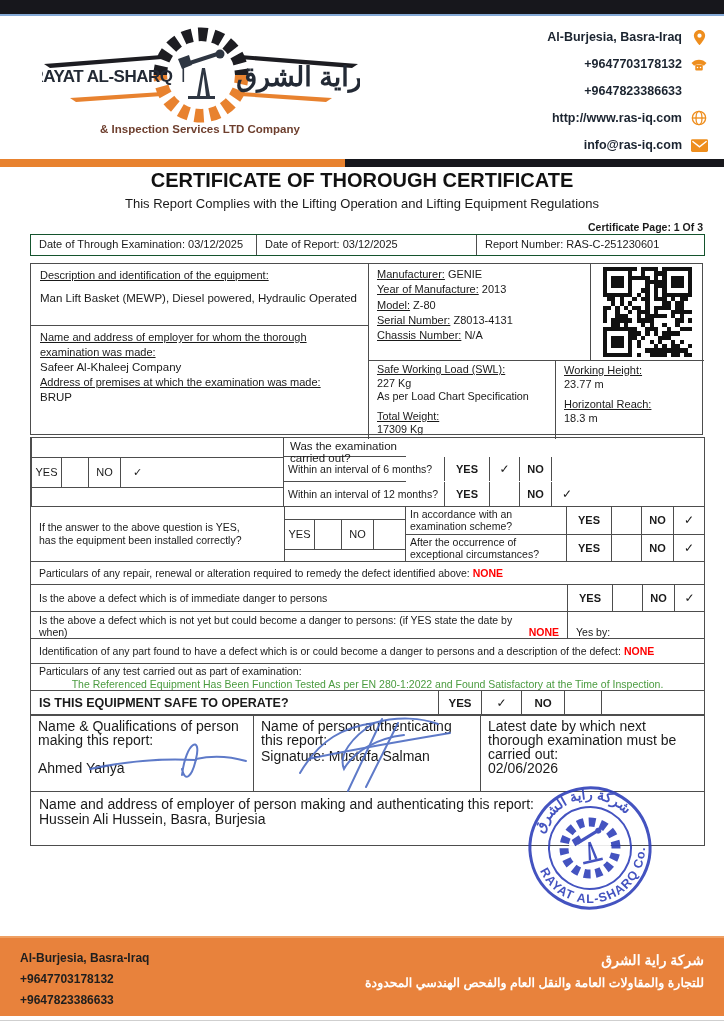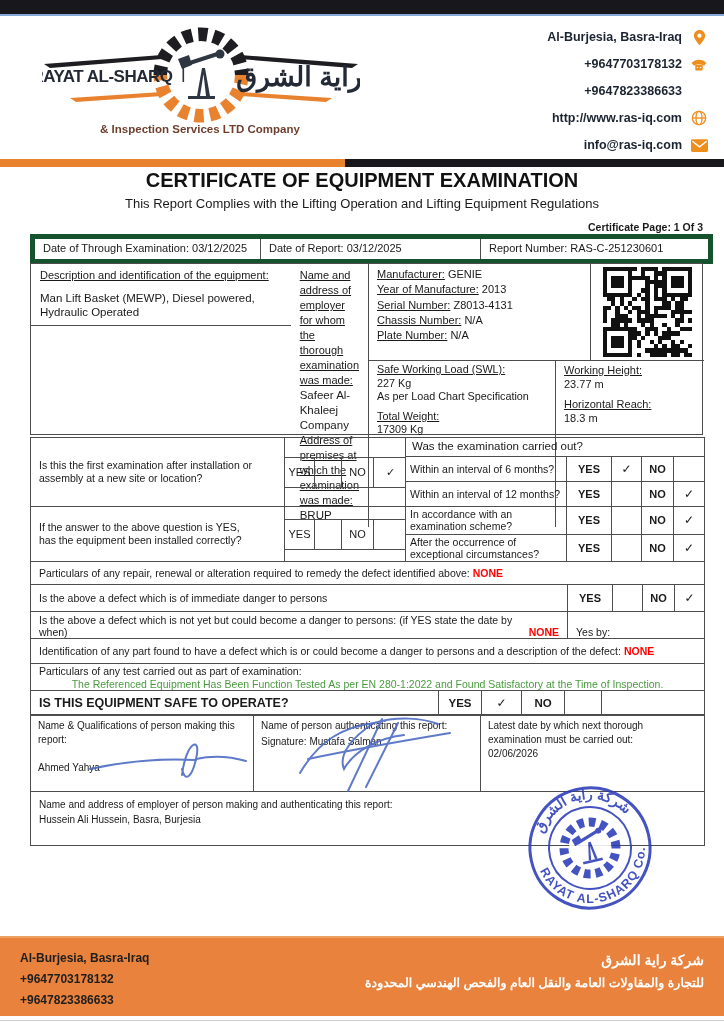--- a/index.html
+++ b/index.html
@@ -20,28 +20,28 @@
   .contact .ctext{font-size:12.5px;font-weight:600;color:#1b2430}
   .contact .cicon{width:18px;height:18px;display:flex;align-items:center;justify-content:center}
   
   .divider{position:absolute;left:0;top:159px;width:724px;height:8px;background:#17171c}
   .divider .orange{position:absolute;left:0;top:0;height:8px;width:345px;background:#E8822F}
   
   .title{position:absolute;left:0;top:169px;width:724px;text-align:center;font-size:20px;font-weight:bold;color:#111}
   .subtitle{position:absolute;left:0;top:196px;width:724px;text-align:center;font-size:13px;color:#1a1a1a}
   .certpage{position:absolute;right:21px;top:221px;font-size:10.5px;font-weight:700}
   
-  .meta{position:absolute;left:30px;top:234px;width:673px;height:20px;border:5px solid #14532d;
+  .meta{position:absolute;left:30px;top:234px;width:673px;height:20px;border:1px solid #14532d;
         display:grid;grid-template-columns:226px 220px 227px;font-size:11px}
   .meta>div{padding:3px 8px;border-right:1px solid #4d4d4d;white-space:nowrap;overflow:hidden}
   .meta>div:last-child{border-right:none}
   
   .equip{position:absolute;left:30px;top:263px;width:673px;height:172px;border:1px solid #4d4d4d;
          display:grid;grid-template-columns:338px 335px;font-size:11px;box-sizing:border-box}
-  .eq-left{border-right:1px solid #4d4d4d;display:flex;}
+  .eq-left{border-right:1px solid #4d4d4d;display:flex;flex-direction:column}
   .eq-a{height:62px;border-bottom:1px solid #4d4d4d;padding:4px 9px;box-sizing:border-box;line-height:14px}
   .eq-b{flex:1;padding:4px 9px;line-height:15px}
   .eq-right{display:flex;flex-direction:column}
   .eq-top{height:97px;border-bottom:1px solid #4d4d4d;display:grid;grid-template-columns:222px 113px;box-sizing:border-box}
   .eq-mfr{border-right:1px solid #4d4d4d;padding:3px 8px}
   .eq-mfr .mline{line-height:15.3px;white-space:nowrap}
   .eq-qr{display:flex;align-items:center;justify-content:center}
   .qr{width:90px;height:90px;display:grid;grid-template-columns:repeat(21,1fr);grid-template-rows:repeat(21,1fr)}
   .qr i{background:#fff}
   .qr i.on{background:#111}
@@ -79,21 +79,21 @@
   .r5>div{display:flex;align-items:flex-end;padding:0 8px}
   .r5>div:last-child{border-left:1px solid #4d4d4d}
   .r6{height:25px;display:flex;align-items:center;padding:0 8px}
   .r7{height:27px;display:block;padding:1px 8px;line-height:12.5px}
   .r7 .tl{text-align:center}
   .r8{grid-template-columns:407px 43px 40px 43px 37px 103px;height:25px}
   .r8>div{border-left:1px solid #4d4d4d;display:flex;align-items:center;justify-content:center}
   .r8>div:first-child{border-left:none;justify-content:flex-start;padding:0 8px;font-size:12.5px;font-weight:bold}
   .r8 .yn{font-size:11.5px}
   
-  .signoff{position:absolute;left:30px;top:714px;width:673px;border:1px solid #4d4d4d;font-size:10px}
+  .signoff{position:absolute;left:30px;top:714px;width:673px;border:1px solid #4d4d4d;font-size:14px}
   .so1{display:grid;grid-template-columns:223px 227px 223px;height:76px;box-sizing:border-box}
   .so1>div{padding:4px 7px;line-height:14px;position:relative}
   .so1>div:nth-child(1),.so1>div:nth-child(2){border-right:1px solid #4d4d4d}
   .so2{border-top:1px solid #4d4d4d;height:54px;padding:5px 8px;line-height:15px;box-sizing:border-box}
   .sig{position:absolute;pointer-events:none}
   
   .stamp{position:absolute;left:514px;top:780px;width:152px;height:136px;transform:rotate(-13deg);opacity:.88}
   
   .footer{position:absolute;left:0;top:936px;width:724px;height:80px;background:#E8823C;
           border-top:2px solid #efa063;box-sizing:border-box;display:flex;justify-content:space-between;
@@ -184,21 +184,21 @@
             <polyline points="2,3 12,11 22,3" fill="none" stroke="#fff" stroke-width="2"></polyline>
           </svg>
       </span>
     </div>
   </div>
 
   <div class="divider">
       <div class="orange"></div>
     </div>
 
-  <div class="title">CERTIFICATE OF EQUIPMENT EXAMINATION</div>
+  <div class="title">CERTIFICATE OF THOROUGH CERTIFICATE</div>
   <div class="subtitle">This Report Complies with the Lifting Operation and Lifting Equipment Regulations</div>
   <div class="certpage">Certificate Page: 1 Of 3</div>
 
   <div class="meta">
     <div><span>Date of Through Examination:</span> <span>03/12/2025</span></div>
     <div><span>Date of Report:</span> <span>03/12/2025</span></div>
     <div><span>Report Number:</span> <span class="b">RAS-C-251230601</span></div>
   </div>
 
   <div class="equip">
@@ -213,23 +213,23 @@
         <div class="b" style="font-size:11.5px">Safeer Al-Khaleej Company</div>
         <div><span class="ul">Address of premises at which the examination was made:</span></div>
         <div class="b" style="font-size:11.5px">BRUP</div>
       </div>
     </div>
     <div class="eq-right">
       <div class="eq-top">
         <div class="eq-mfr">
           <div class="mline"><span class="b ul">Manufacturer:</span> <span>GENIE</span></div>
           <div class="mline"><span class="b ul">Year of Manufacture:</span> <span>2013</span></div>
+          <div class="mline"><span class="b ul">Model:</span> <span>Z-80</span></div>
           <div class="mline"><span class="b ul">Serial Number:</span> <span>Z8013-4131</span></div>
           <div class="mline"><span class="b ul">Chassis Number:</span> <span>N/A</span></div>
-          <div class="mline"><span class="b ul">Plate Number:</span> <span>N/A</span></div>
         </div>
         <div class="eq-qr">
           <div class="qr">
               <i class="on"></i>
               <i class="on"></i>
               <i class="on"></i>
               <i class="on"></i>
               <i class="on"></i>
               <i class="on"></i>
               <i class="on"></i>
@@ -685,21 +685,20 @@
           <div class="gap6"></div>
           <div><span class="b ul">Horizontal Reach:</span></div>
           <div>18.3 m</div>
         </div>
       </div>
     </div>
   </div>
 
   <div class="exam">
     <div class="xrow r1 first">
-      <div class="qcell">Is this the first examination after installation or assembly at a new site or location?</div>
       <div class="mid">
         <div class="strip">
           <div class="b">YES</div>
           <div class="mk"></div>
           <div class="b">NO</div>
           <div class="mk">✓</div>
         </div>
       </div>
       <div class="rt">
         <div class="hdr">Was the examination carried out?</div>

